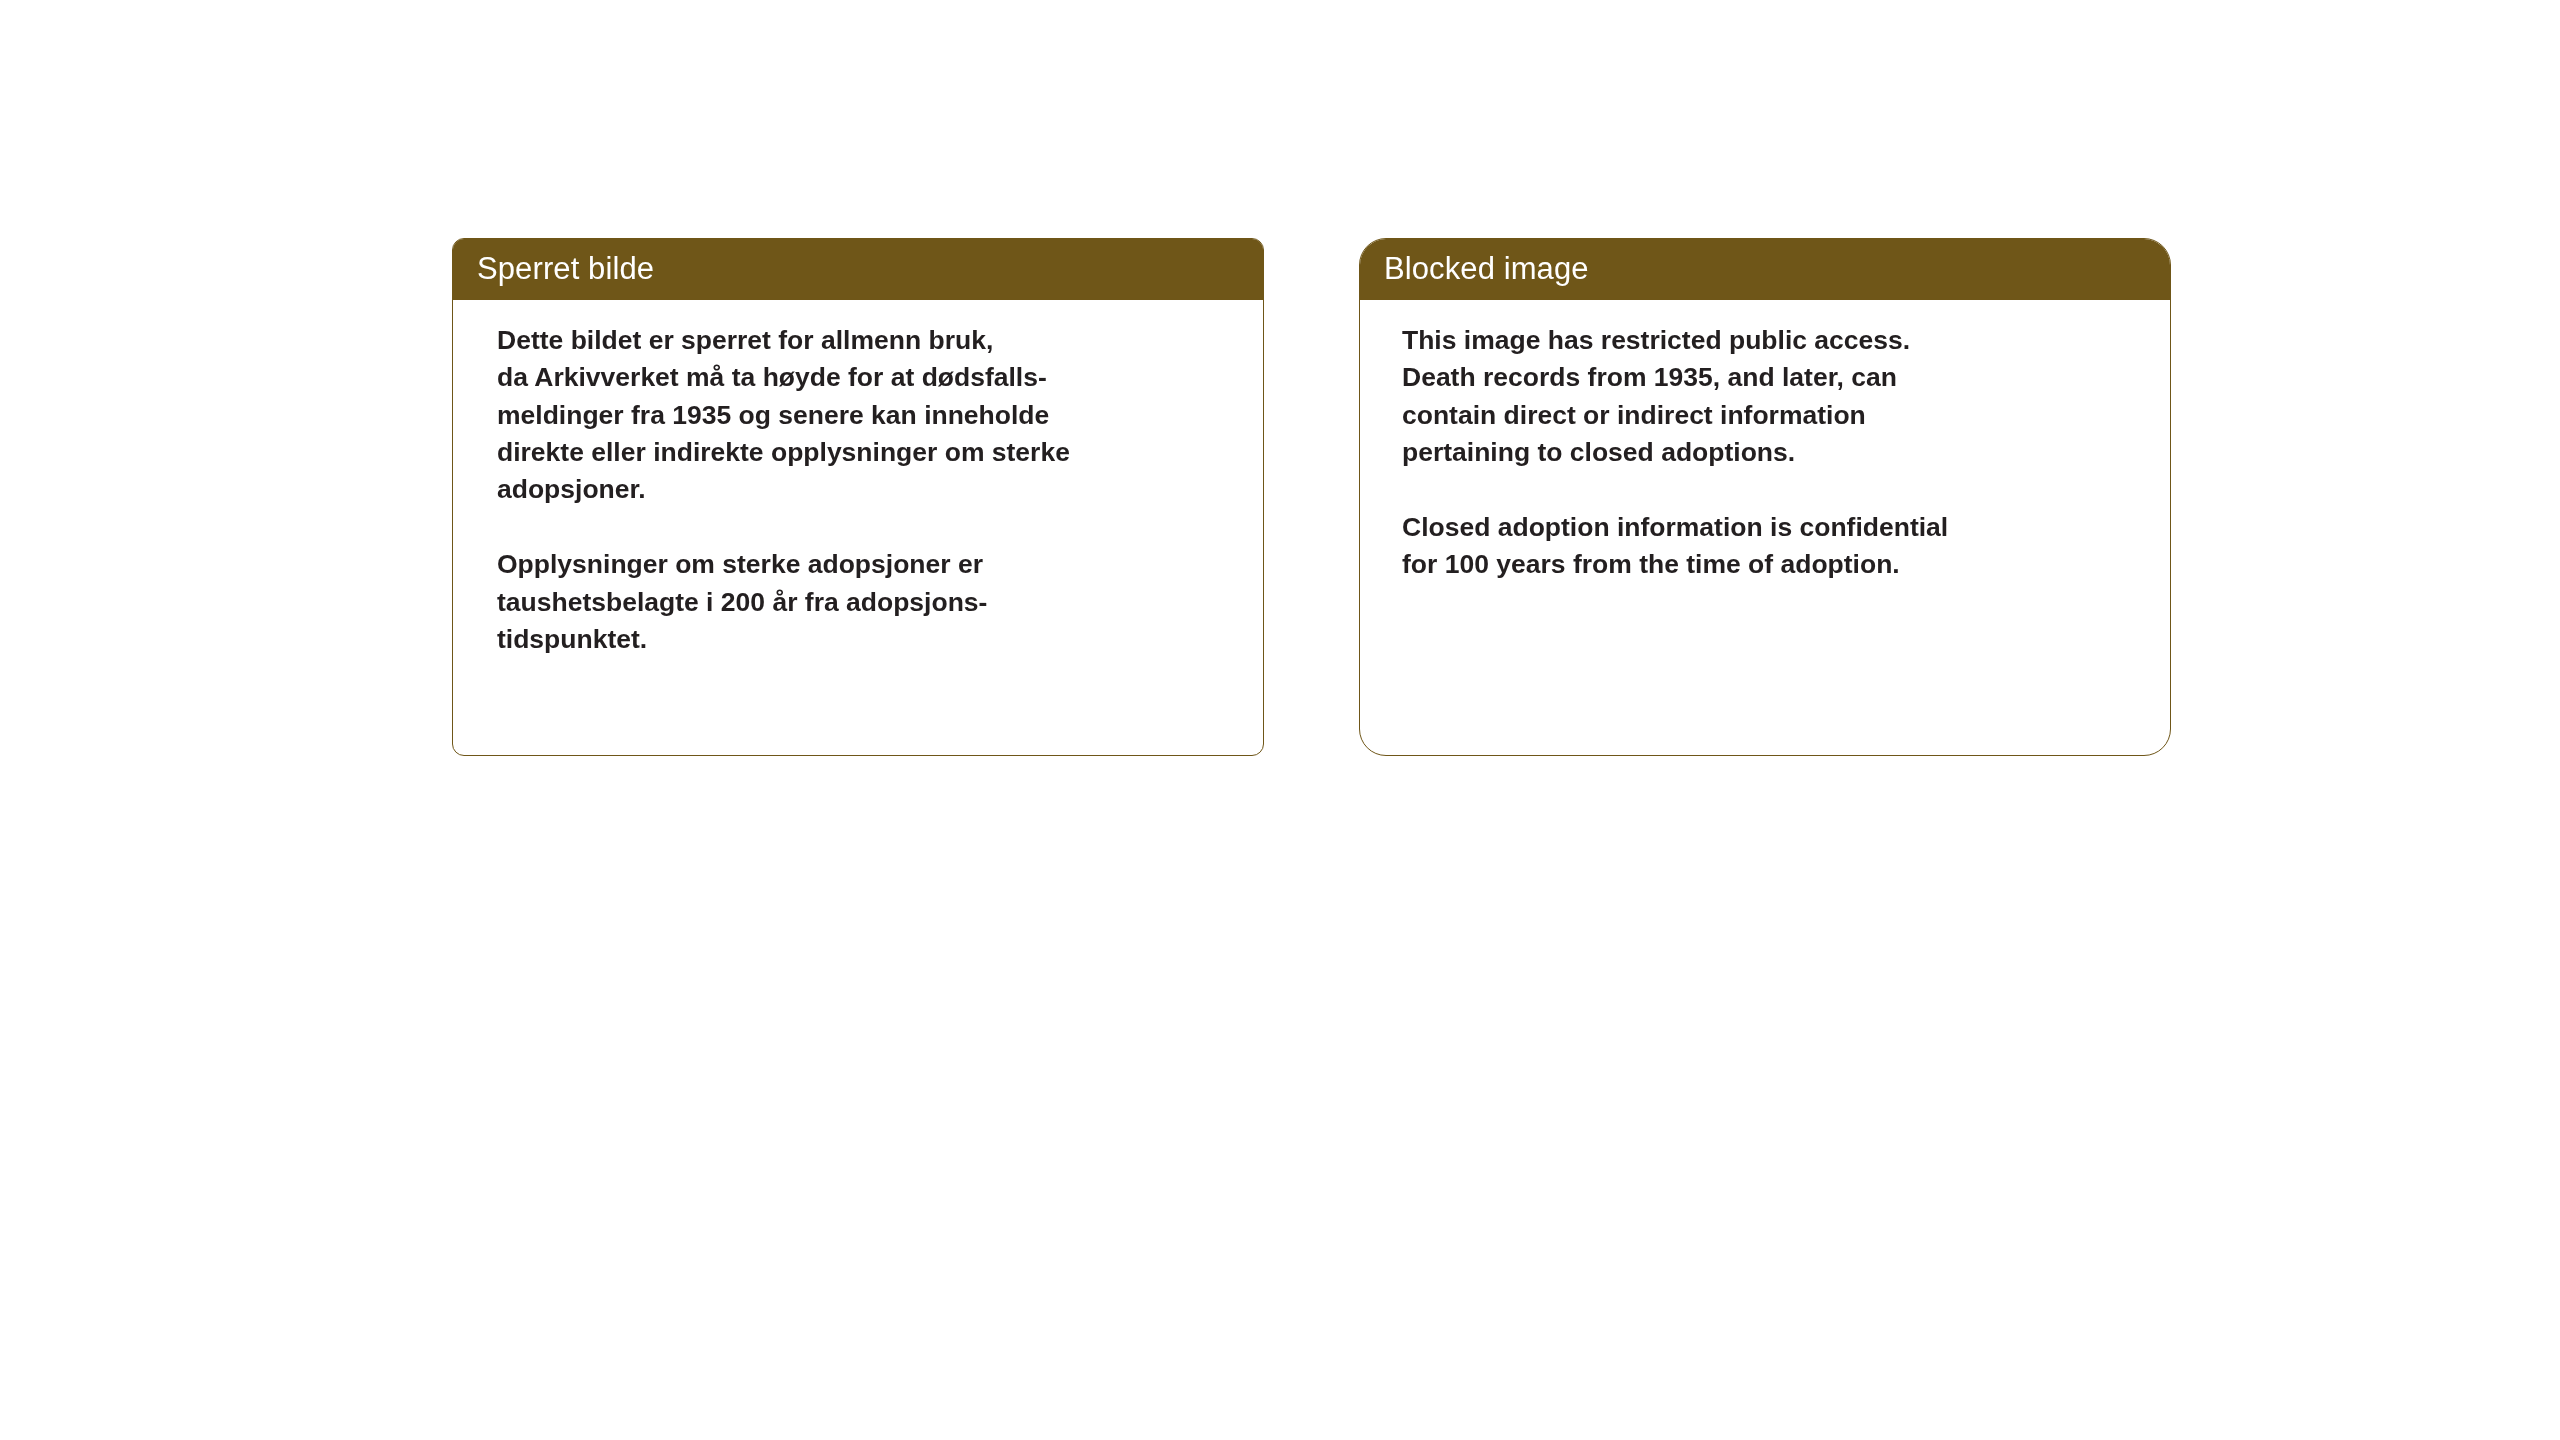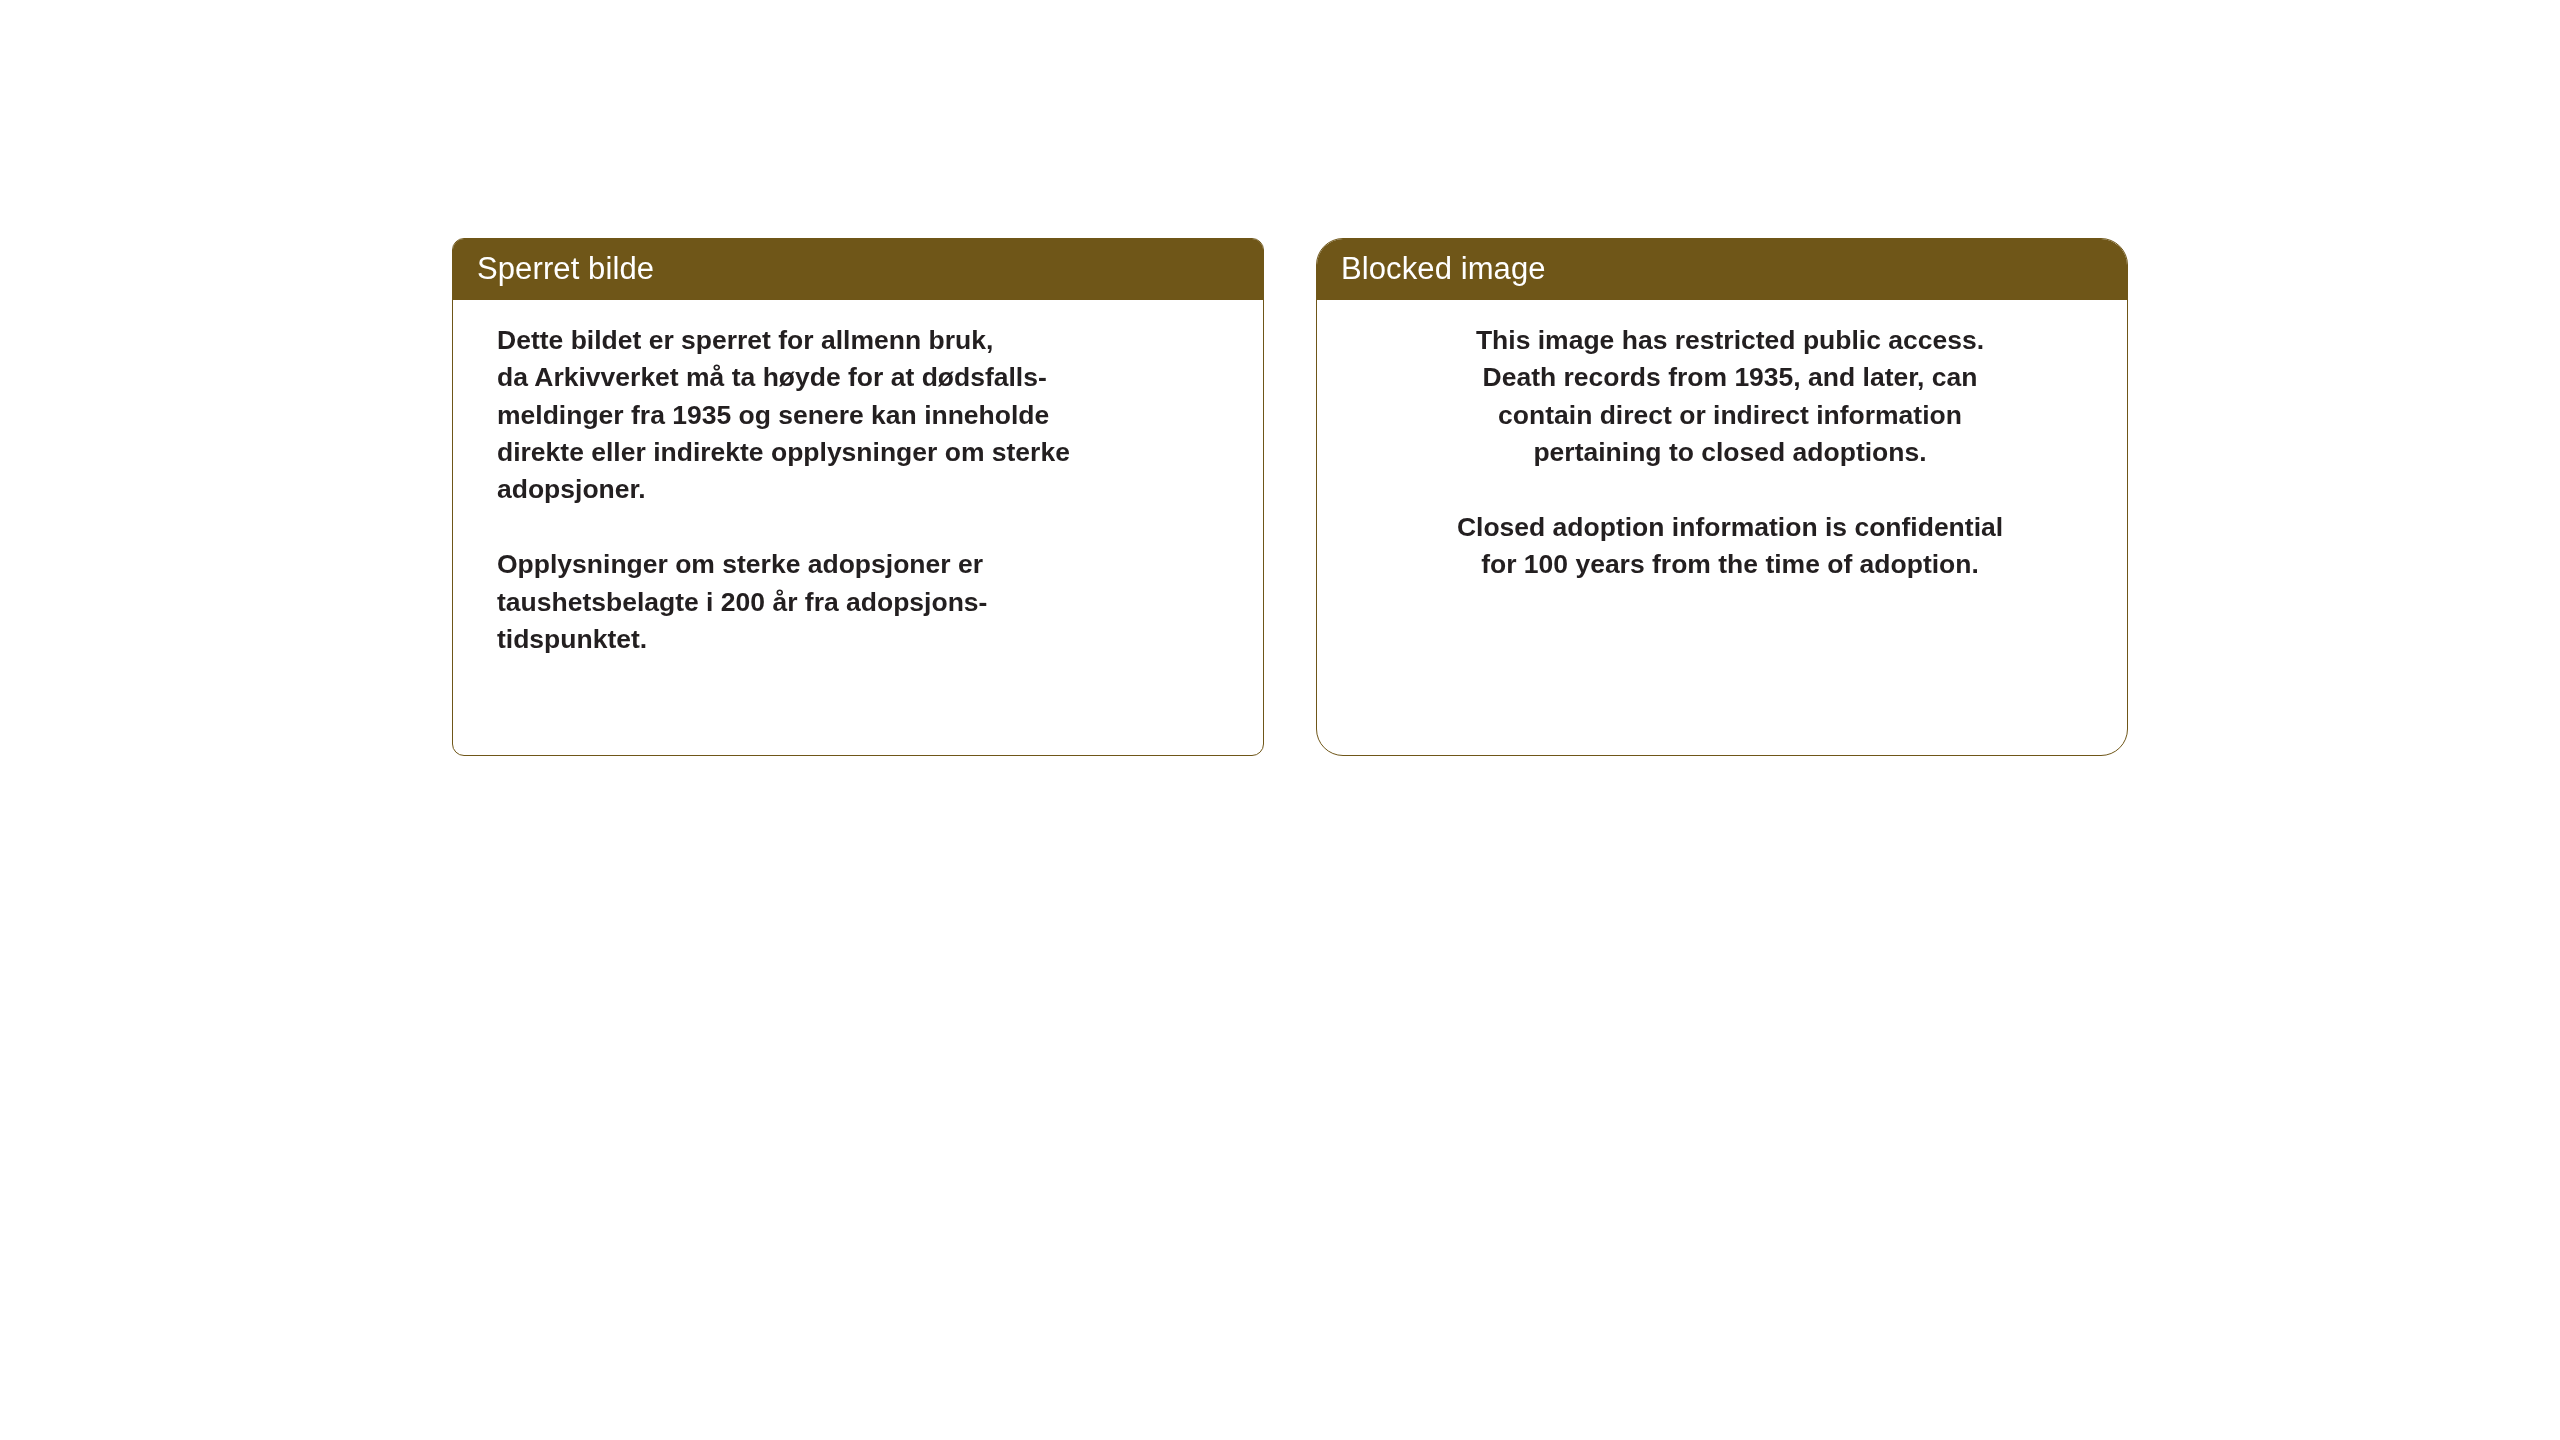--- a/index.html
+++ b/index.html
@@ -22,21 +22,21 @@
     height: 1440px;
   }
 
   .panels {
     position: absolute;
     left: 452px;
     top: 238px;
     display: flex;
     flex-direction: row;
     align-items: flex-start;
-    gap: 52px;
+    gap: 95px;
   }
 
   .panel {
     background: #ffffff;
     border: 1px solid #6f5618;
     border-radius: 12px;
     box-sizing: border-box;
     overflow: hidden;
     box-shadow: 0 0 0 0 rgba(0,0,0,0);
   }
@@ -73,21 +73,21 @@
     margin: 0;
     white-space: pre-line;
     font-weight: bold;
   }
 
   .panel-body p + p {
     margin-top: 1.41em;
   }
 
   .panel-no .panel-body { padding-left: 44px; padding-right: 24px; }
-  .panel-en .panel-body { padding-left: 42px; padding-right: 26px; text-align: center; }
+  .panel-en .panel-body { padding-left: 42px; padding-right: 26px; }
 </style>
 </head>
 <body>
 
 <div class="page">
   <div class="panels">
 
     <section class="panel panel-no">
       <div class="panel-header">Sperret bilde</div>
       <div class="panel-body">

